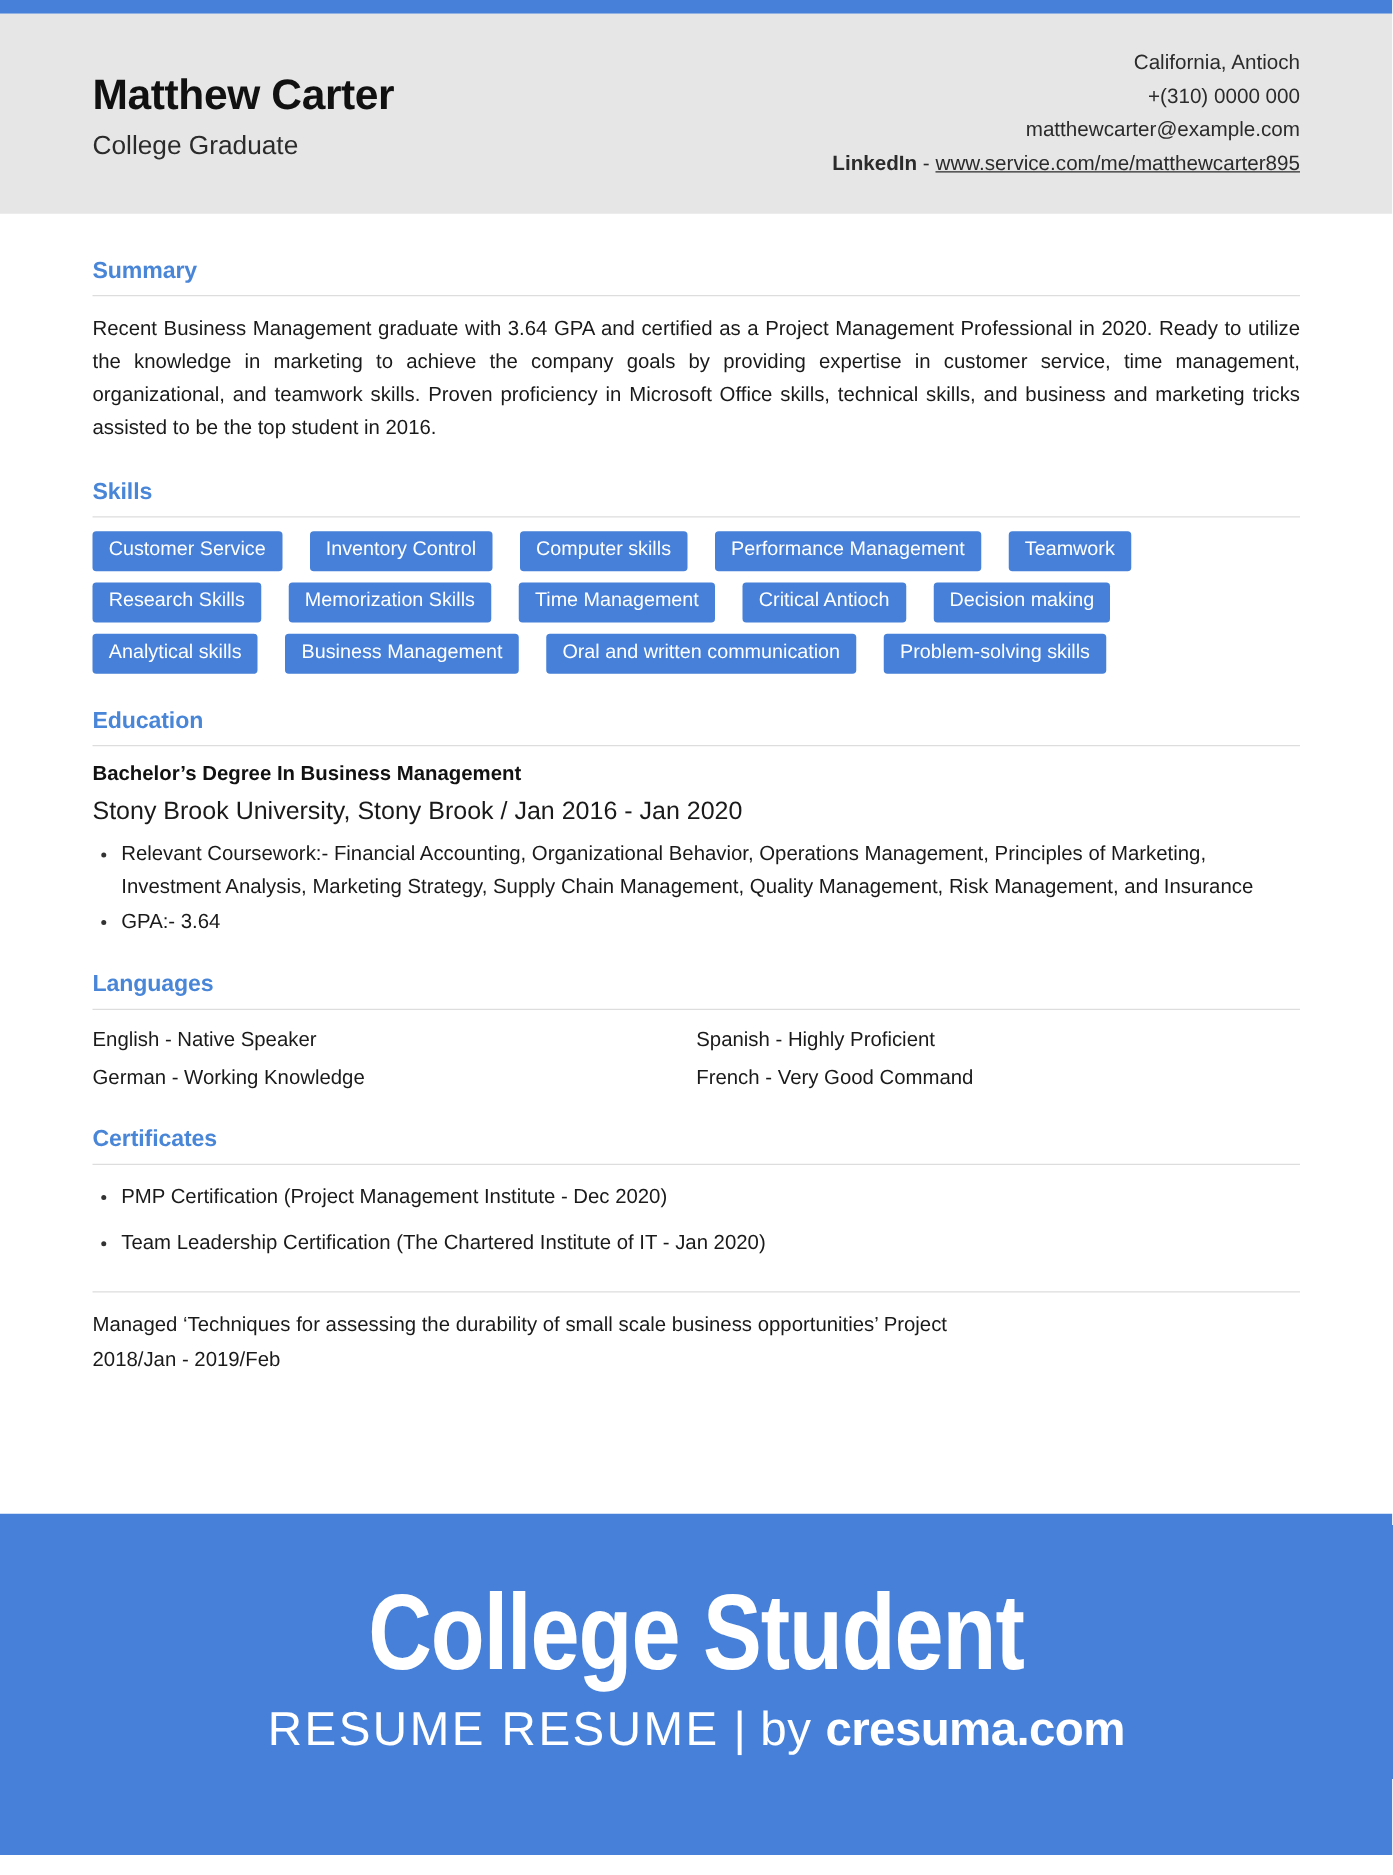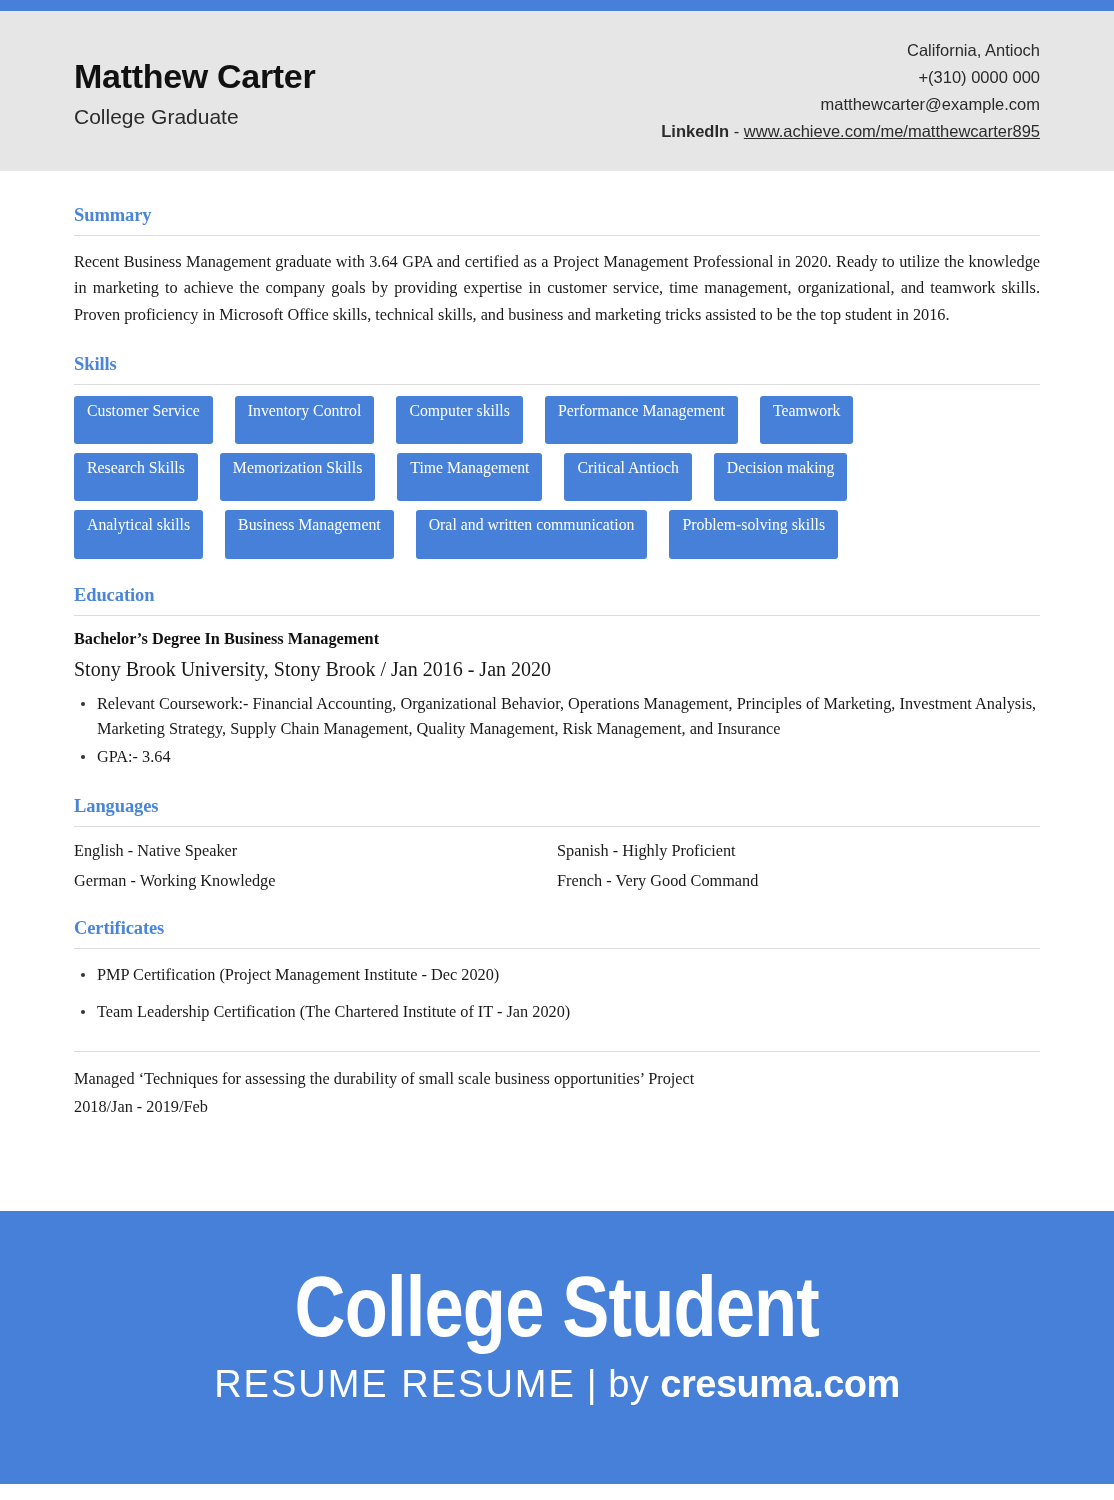--- a/index.html
+++ b/index.html
@@ -58,21 +58,20 @@
     line-height: 1.63;
   }
   .contact div { white-space: nowrap; }
   .linkedin-label { font-weight: bold; }
   .linkedin-url { text-decoration: underline; }
 
   
   .content {
     padding: 0 74px;
     box-sizing: border-box;
-    font-family: Liberation Serif, serif;
   }
   .section { margin-top: 26px; }
   .section:first-child { margin-top: 34px; }
   .section-title {
     color: #4a86d8;
     font-size: 18.5px;
     font-weight: bold;
     letter-spacing: -0.1px;
     margin: 0 0 9px 0;
   }
@@ -96,21 +95,21 @@
   .skill-rows { margin-top: -2px; }
   .skill-row {
     display: flex;
     flex-wrap: nowrap;
     margin-bottom: 9px;
   }
   .skill-tag {
     background: #4680d8;
     color: #ffffff;
     font-size: 15.8px;
-    padding: 6px 13px 24px 13px;
+    padding: 6px 13px 8px 13px;
     border-radius: 3px;
     margin-right: 22px;
     white-space: nowrap;
     line-height: 1.15;
   }
 
   
   .edu-degree {
     font-size: 16.3px;
     font-weight: bold;
@@ -218,21 +217,21 @@
       <h1 class="full-name">Matthew Carter</h1>
       <div class="job-title">College Graduate</div>
     </div>
     <div class="contact">
       <div>California, Antioch</div>
       <div>+(310) 0000 000</div>
       <div>matthewcarter@example.com</div>
       <div>
         <span class="linkedin-label">LinkedIn</span>
         <span>-</span>
-        <span class="linkedin-url">www.achieve.com/me/matthewcarter895</span>
+        <span class="linkedin-url">www.service.com/me/matthewcarter895</span>
       </div>
     </div>
   </div>
 
   <div class="content">
 
     <div class="section">
       <div class="section-title">Summary</div>
       <div class="divider"></div>
       <p class="summary-text">Recent Business Management graduate with 3.64 GPA and certified as a Project Management Professional in 2020. Ready to utilize the knowledge in marketing to achieve the company goals by providing expertise in customer service, time management, organizational, and teamwork skills. Proven proficiency in Microsoft Office skills, technical skills, and business and marketing tricks assisted to be the top student in 2016.</p>

